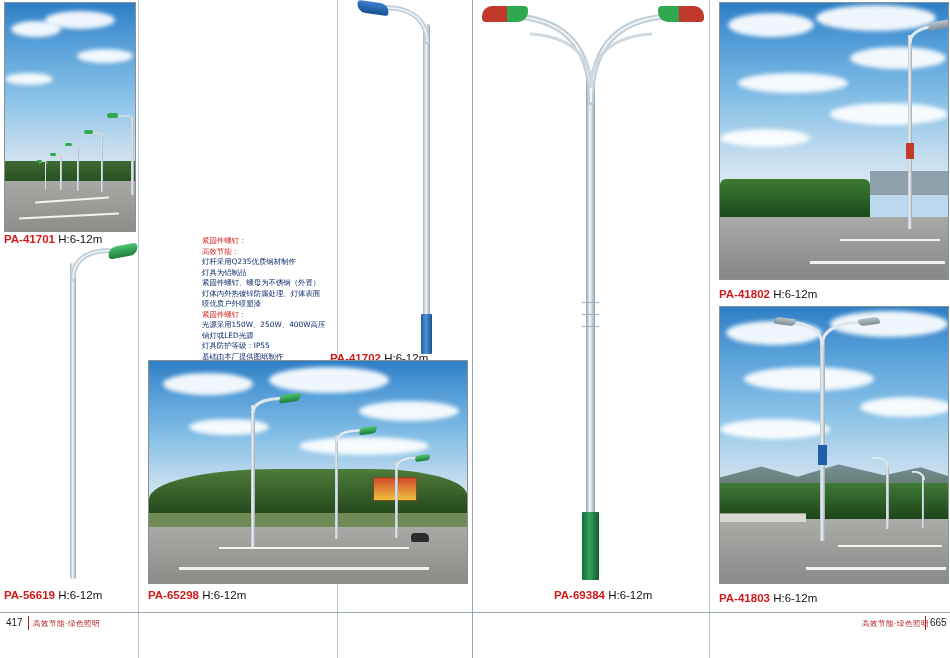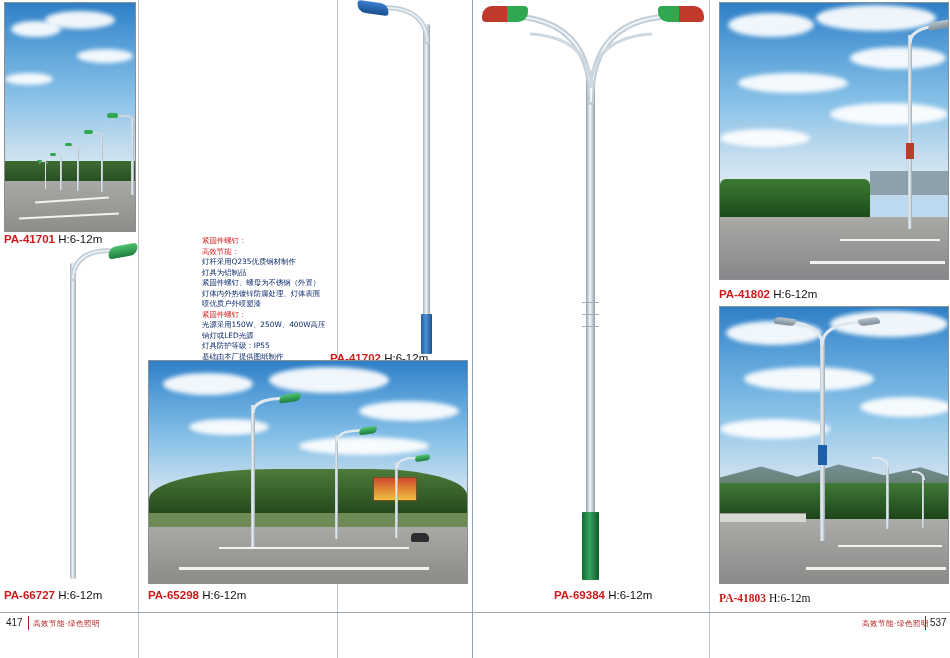--- a/index.html
+++ b/index.html
@@ -133,21 +133,21 @@
 
   <div class="lamp" style="left:10px; top:245px; width:125px; height:335px;">
     <div style="position:absolute; left:60px; top:18px; width:6px; height:316px; background:linear-gradient(90deg,#9fb0bb,#f0f5f8 45%,#9aa7b0); border-radius:2px;"></div>
     <svg width="125" height="60" style="position:absolute; left:0; top:0;">
       <path d="M63 34 C63 12, 82 4, 104 6" stroke="#c2ced7" stroke-width="5" fill="none" stroke-linecap="round"></path>
       <path d="M63 34 C63 12, 82 4, 104 6" stroke="#eef3f6" stroke-width="1.6" fill="none"></path>
     </svg>
     <div style="position:absolute; left:98px; top:0px; width:30px; height:12px; background:linear-gradient(#4fc46f,#1d7e3c); border-radius:9px 3px 9px 3px; transform:rotate(-10deg);"></div>
   </div>
   <div class="cap" style="left:4px; top:589px;">
-    <b>PA-66727</b> <span>H:6-12m</span>
+    <b>PA-56619</b> <span>H:6-12m</span>
   </div>
 
   <div class="lamp" style="left:345px; top:2px; width:120px; height:350px;">
     <div style="position:absolute; left:78px; top:22px; width:7px; height:300px; background:linear-gradient(90deg,#9fb0bb,#f2f6f9 45%,#94a2ac); border-radius:2px;"></div>
     <svg width="120" height="70" style="position:absolute; left:0; top:0;">
       <path d="M82 40 C82 14, 60 4, 36 6" stroke="#c2ced7" stroke-width="5" fill="none" stroke-linecap="round"></path>
       <path d="M82 40 C82 14, 60 4, 36 6" stroke="#eef3f6" stroke-width="1.6" fill="none"></path>
     </svg>
     <div style="position:absolute; left:12px; top:0px; width:32px; height:12px; background:linear-gradient(#3f7fd0,#17508f); border-radius:3px 10px 3px 10px; transform:rotate(8deg);"></div>
     <div class="base" style="left:76px; top:312px; width:11px; height:40px; border-radius:1px;"></div>
@@ -291,26 +291,26 @@
           <path d="M16 10 C16 2, 6 0, 0 1" stroke="#dfe8ee" stroke-width="2" fill="none"></path>
         </svg>
     </div>
     <div class="lamp" style="left:192px; top:164px;">
       <div class="pole" style="left:10px; top:5px; width:2px; height:52px;"></div>
       <svg width="34" height="12" style="position:absolute;left:0;top:0;">
           <path d="M12 9 C12 2, 4 0, 0 1" stroke="#dfe8ee" stroke-width="2" fill="none"></path>
         </svg>
     </div>
   </div>
-  <div class="cap" style="left:719px; top:592px;font-family:Liberation Serif, serif;">
+  <div class="cap" style="left:719px; top:592px;">
     <b>PA-41803</b> <span>H:6-12m</span>
   </div>
 
   <div class="footline" style="top:612px;"></div>
   <div class="pgnum" style="left:6px; top:617px;">417</div>
   <div class="footbar" style="left:28px; top:616px; height:14px;"></div>
   <div class="foottxt" style="left:33px; top:619px;">高效节能·绿色照明</div>
 
   <div class="foottxt" style="left:862px; top:619px;">高效节能·绿色照明</div>
   <div class="footbar" style="left:925px; top:616px; height:14px;"></div>
-  <div class="pgnum" style="left:930px; top:617px;">537</div>
+  <div class="pgnum" style="left:930px; top:617px;">665</div>
 
 </div>
 
 </body></html>

